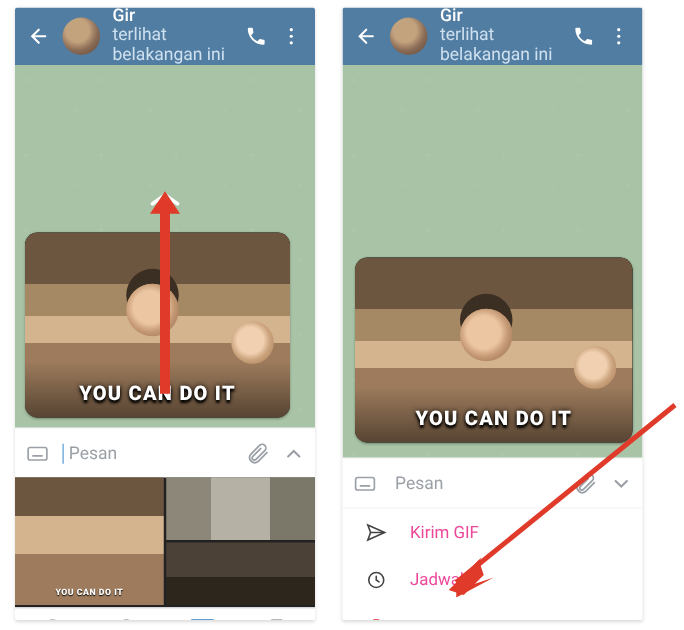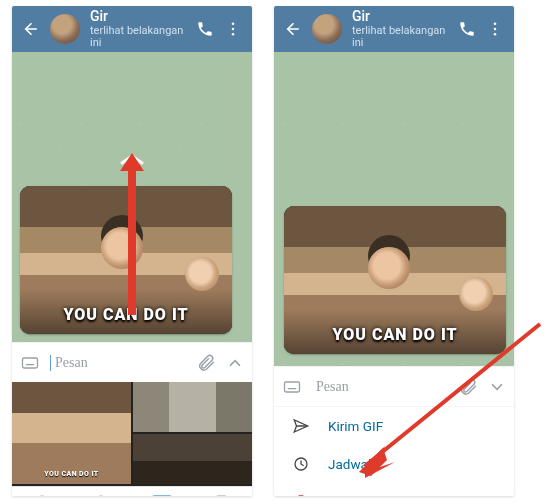--- a/index.html
+++ b/index.html
@@ -32,21 +32,21 @@
     gap: 10px;
   }
   .back svg, .phoneico svg, .more svg { display:block; }
   .avatar {
     width: 30px; height: 30px; border-radius: 50%;
     background: radial-gradient(circle at 40% 35%, #c3a27e 0 35%, #8a6b55 60%, #5d4638 100%);
     flex-shrink: 0;
   }
   .titleblock { flex: 1; min-width: 0; }
   .titleblock .name { font-size: 14px; font-weight: 500; line-height: 1.1; }
-  .titleblock .sub { font-size: 11px; color: #cfe0ef; line-height: 1.1; }
+  .titleblock .sub { font-size: 14px; color: #cfe0ef; line-height: 1.1; }
   .hicon { flex-shrink:0; }
   
   .chat {
     position: relative;
     background: #a8c3a6;
     background-image:
       radial-gradient(circle at 15% 20%, rgba(255,255,255,.06) 1px, transparent 2px),
       radial-gradient(circle at 80% 60%, rgba(255,255,255,.05) 1px, transparent 2px);
     background-size: 60px 60px;
     height: 290px;
@@ -116,21 +116,20 @@
   .phone.left .toggle-ch { top: 100px; }
   
   .inputbar {
     height: 40px;
     background: #fff;
     display: flex;
     align-items: center;
     padding: 0 8px;
     gap: 10px;
     border-top: 1px solid rgba(0,0,0,.05);
-    font-family: Liberation Serif, serif;
   }
   .inputbar .ph {
     flex: 1; color: #9aa0a6; font-size: 14px;
     border-left: 1.5px solid #5fa0d6;
     padding-left: 4px;
   }
   .phone.right .inputbar .ph { border-left: none; }
   .igrey svg { display:block; }
   
   .gifpanel {
@@ -157,21 +156,21 @@
   .menu {
     background:#fff; height: 110px;
     display:flex; flex-direction:column;
     border-top:1px solid rgba(0,0,0,.04);
     position:relative;
   }
   .menu .row {
     display:flex; align-items:center; gap:18px;
     padding: 10px 18px;
     font-size: 13.5px;
-    color:#0369a1;
+    color:#ec4899;
   }
   .menu .row.del { color:#d93025; }
   .menu .row svg { flex-shrink:0; }
   
   .phone.left .dim {
     position:absolute; inset:0; background:rgba(0,0,0,0); pointer-events:none;
   }
   
   .crossarrow {
     position:absolute; left:335px; top:318px; width:210px; height:160px;

